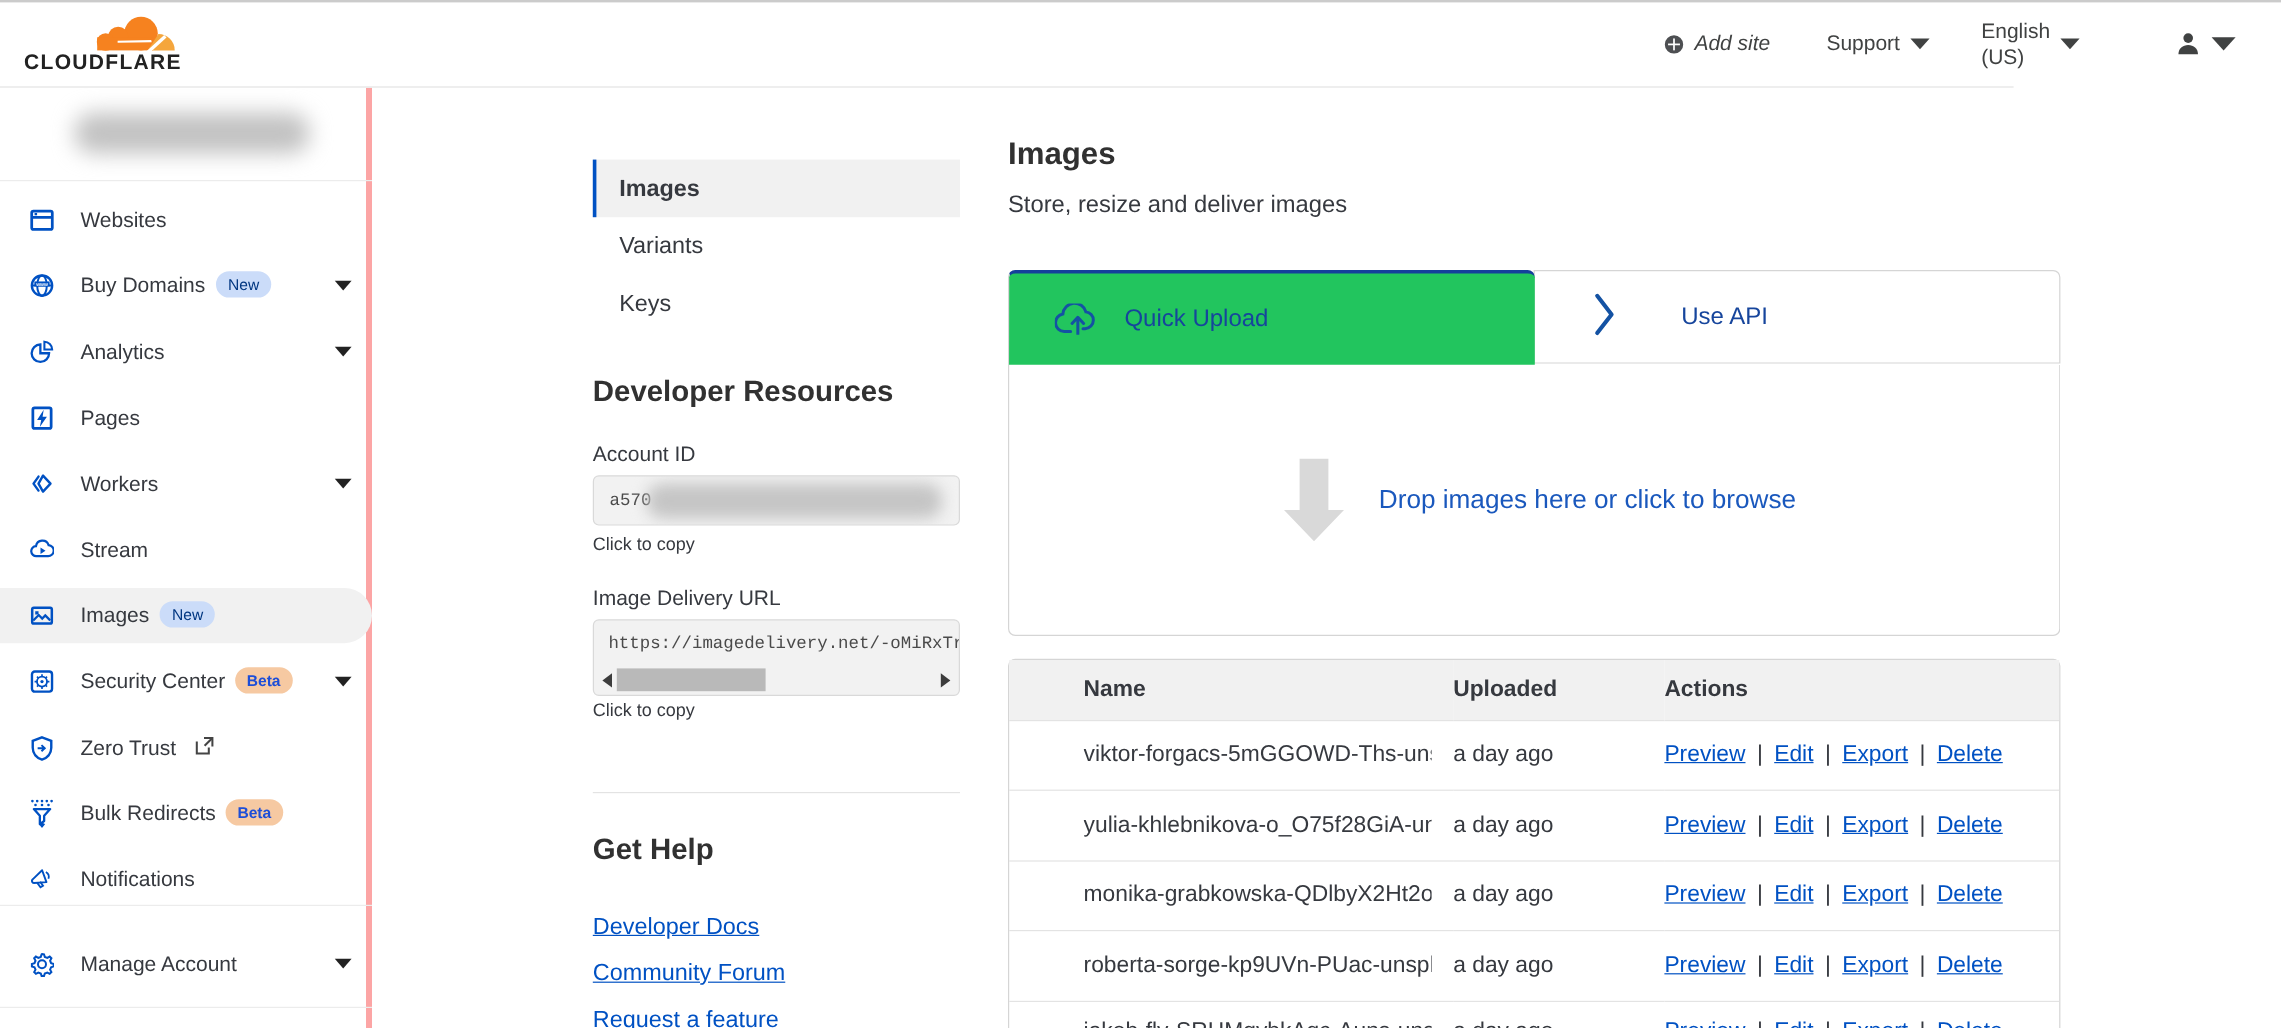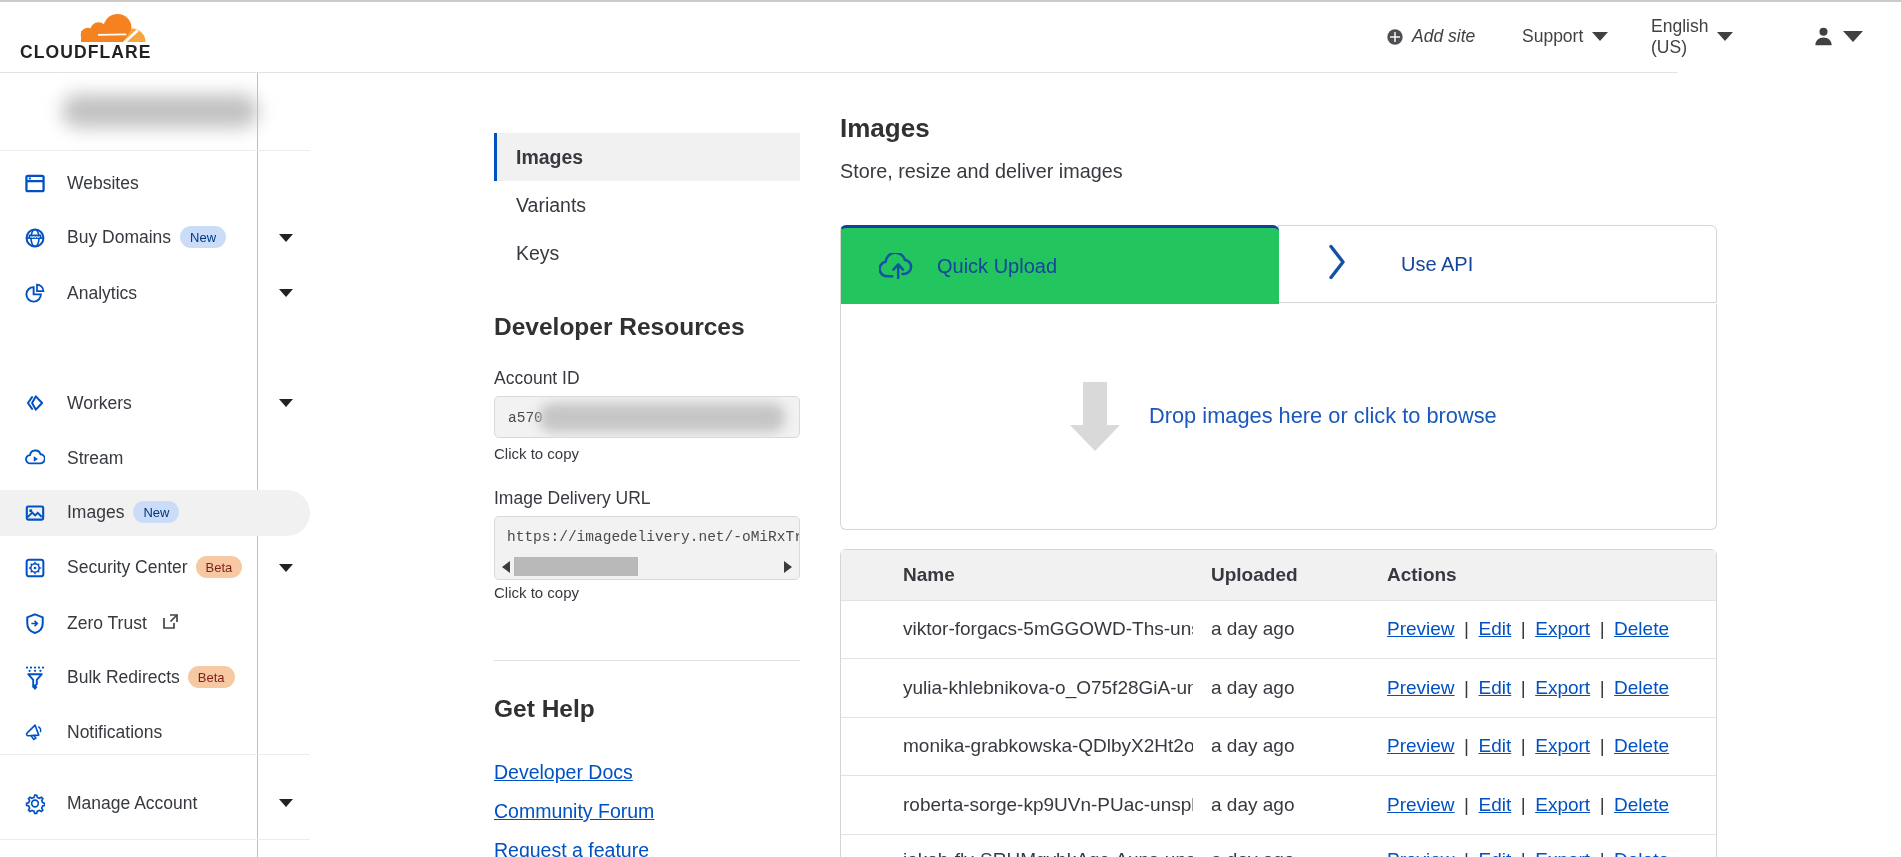--- a/index.html
+++ b/index.html
@@ -6,29 +6,29 @@
 html,body { width:1901px; height:857px; background:#fff; font-family:"Liberation Sans",sans-serif; color:#36393f; overflow:hidden; }
 body { position:relative; }
 
 
 #header { position:absolute; top:0; left:0; width:1678px; height:73px; background:#fff; border-bottom:1px solid #e3e3e3; z-index:5;padding-left:40px; }
 #logo { position:absolute; left:20px; top:5px; }
 .hitem { position:absolute; top:0; height:73px; display:flex; align-items:center; font-size:17.5px; color:#404242; gap:9px; }
 .caret { width:0; height:0; border-left:8px solid transparent; border-right:8px solid transparent; border-top:9px solid #404242; display:inline-block; }
 
 
-#sidebar { position:absolute; top:73px; left:0; width:258px; height:784px; background:#fff; border-right:1px solid #fca5a5; }
+#sidebar { position:absolute; top:73px; left:0; width:310px; height:784px; background:#fff; border-right:5px solid #fca5a5; }
 #acct-blur { position:absolute; left:62px; top:21px; width:196px; height:34px; background:#c2c2c2; border-radius:16px; filter:blur(9px); }
 .sb-divider { position:absolute; left:0; width:310px; border-top:1px solid #ececec; }
 .nav-item { position:absolute; left:0; width:310px; height:44px; display:flex; align-items:center; }
 .nav-icon { position:absolute; left:25px; width:20px; height:20px; display:flex; align-items:center; justify-content:center; }
 .nav-label { position:absolute; left:67px; font-size:17.5px; color:#36393f; white-space:nowrap; }
 .nav-caret { position:absolute; right:17px; width:0; height:0; border-left:7px solid transparent; border-right:7px solid transparent; border-top:8px solid #222; }
 .badge-new { display:inline-block; background:#cbdcf9; color:#003681; font-size:13px; padding:3.5px 10px; border-radius:11px; margin-left:9px; position:relative; top:-1px; }
-.badge-beta { display:inline-block; background:#f6c9a2; color:#7f1d1d; font-size:13px; padding:3.5px 10px; border-radius:11px; margin-left:8px; position:relative; top:-1px; }
+.badge-beta { display:inline-block; background:#f6c9a2; color:#1d4ed8; font-size:13px; padding:3.5px 10px; border-radius:11px; margin-left:8px; position:relative; top:-1px;font-weight:bold; }
 #sel-images { position:absolute; left:0; top:417px; width:310px; height:46px; background:#f1f1f1; border-radius:0 23px 23px 0; }
 
 
 #midcol { position:absolute; left:494px; top:73px; width:306px; }
 .midnav { position:relative; width:306px; }
 .midnav-item { height:48px; display:flex; align-items:center; padding-left:22px; font-size:19.5px; color:#36393f; }
 .midnav-item.sel { background:#f1f1f1; border-left:3px solid #0051c3; font-weight:bold; padding-left:19px; }
 h2.colhead { font-size:24.5px; color:#313131; font-weight:bold; }
 .lbl { font-size:17.5px; color:#36393f; }
 .copybox { width:306px; background:#f2f2f2; border:1px solid #d9d9d9; border-radius:5px; overflow:hidden; position:relative; }
@@ -138,20 +138,29 @@
   <div class="nav-item" style="top:198px;">
     <span class="nav-icon">
         <svg width="22" height="22" viewBox="0 0 22 22">
           <path d="M9.5 4.5 A8 8 0 1 0 17.5 12.5 L9.5 12.5 Z" fill="none" stroke="#0051c3" stroke-width="2.1"></path>
           <path d="M13.2 9 L13.2 1.9 A7.3 7.3 0 0 1 20.3 9 Z" fill="none" stroke="#0051c3" stroke-width="1.9"></path>
         </svg>
       </span>
     <span class="nav-label">Analytics</span>
     <span class="nav-caret"></span>
   </div>
+  <div class="nav-item" style="top:253px;">
+    <span class="nav-icon">
+        <svg width="21" height="21" viewBox="0 0 21 21">
+          <rect x="2.5" y="1.5" width="16" height="18" rx="1.5" fill="none" stroke="#0051c3" stroke-width="2.4"></rect>
+          <path d="M12 3.2 L6.2 12 h3.6 l-1.2 6.3 6.2-9 h-3.8 z" fill="#0051c3"></path>
+        </svg>
+      </span>
+    <span class="nav-label">Pages</span>
+  </div>
   <div class="nav-item" style="top:308px;">
     <span class="nav-icon">
         <svg width="24" height="22" viewBox="0 0 24 22">
           <path d="M8.5 4 L3.5 11 L8.5 18" fill="none" stroke="#0051c3" stroke-width="2.4" stroke-linejoin="round" stroke-linecap="round"></path>
           <path d="M13 3 L8.5 11 L13 19 L20.5 11 Z" fill="none" stroke="#0051c3" stroke-width="2.4" stroke-linejoin="round"></path>
         </svg>
       </span>
     <span class="nav-label">Workers</span>
     <span class="nav-caret"></span>
   </div>

